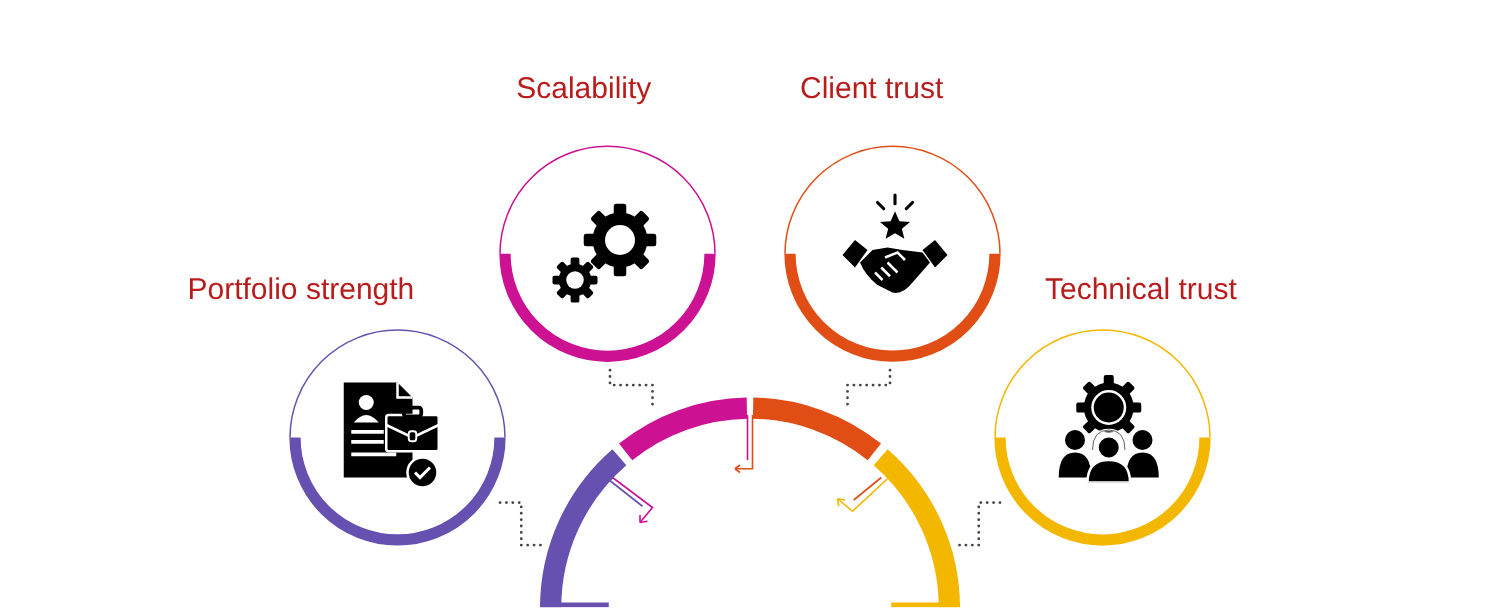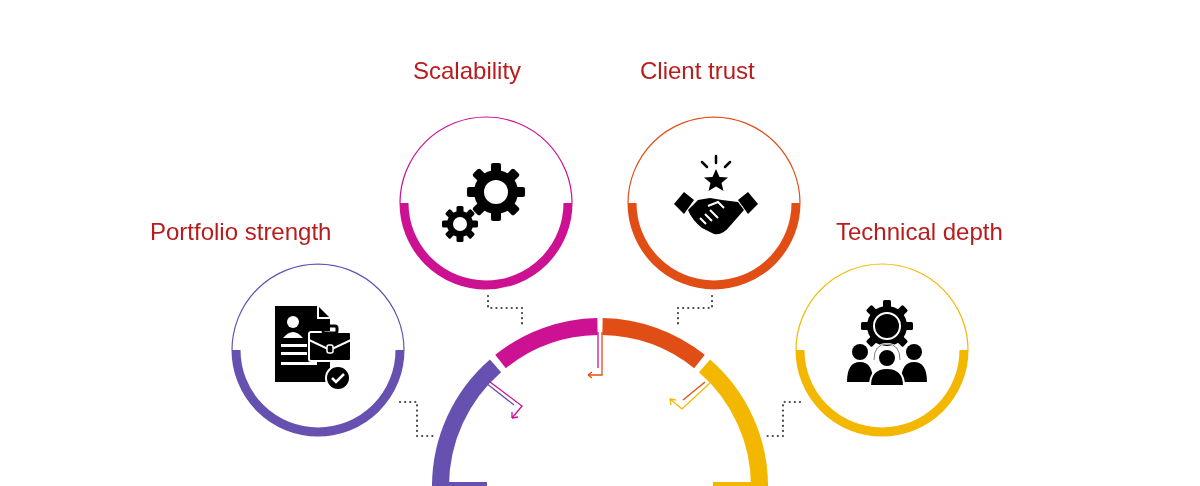--- a/index.html
+++ b/index.html
@@ -7,21 +7,21 @@
   .label { position:absolute; font-size:24px; color:#b91c1c; white-space:nowrap; }
   svg.main { position:absolute; left:0; top:0; }
   .icon { position:absolute; }
 </style>
 </head>
 <body>
 
 <div class="label" style="left:413px; top:57px;">Scalability</div>
 <div class="label" style="left:640px; top:57px;">Client trust</div>
 <div class="label" style="left:150px; top:202px;margin-top:16px;">Portfolio strength</div>
-<div class="label" style="left:836px; top:218px;">Technical depth</div>
+<div class="label" style="left:836px; top:218px;">Technical trust</div>
 
 <svg class="main" width="1200" height="486" viewBox="0 0 1200 486">
 
   <g>
     <path d="M232,350 A86,86 0 0 1 404,350" fill="none" stroke="#6650b0" stroke-width="1.2"></path>
     <path d="M236,350 A82,82 0 0 0 400,350" fill="none" stroke="#6650b0" stroke-width="9"></path>
   </g>
 
   <g>
     <path d="M400,203 A86,86 0 0 1 572,203" fill="none" stroke="#cc1193" stroke-width="1.2"></path>

